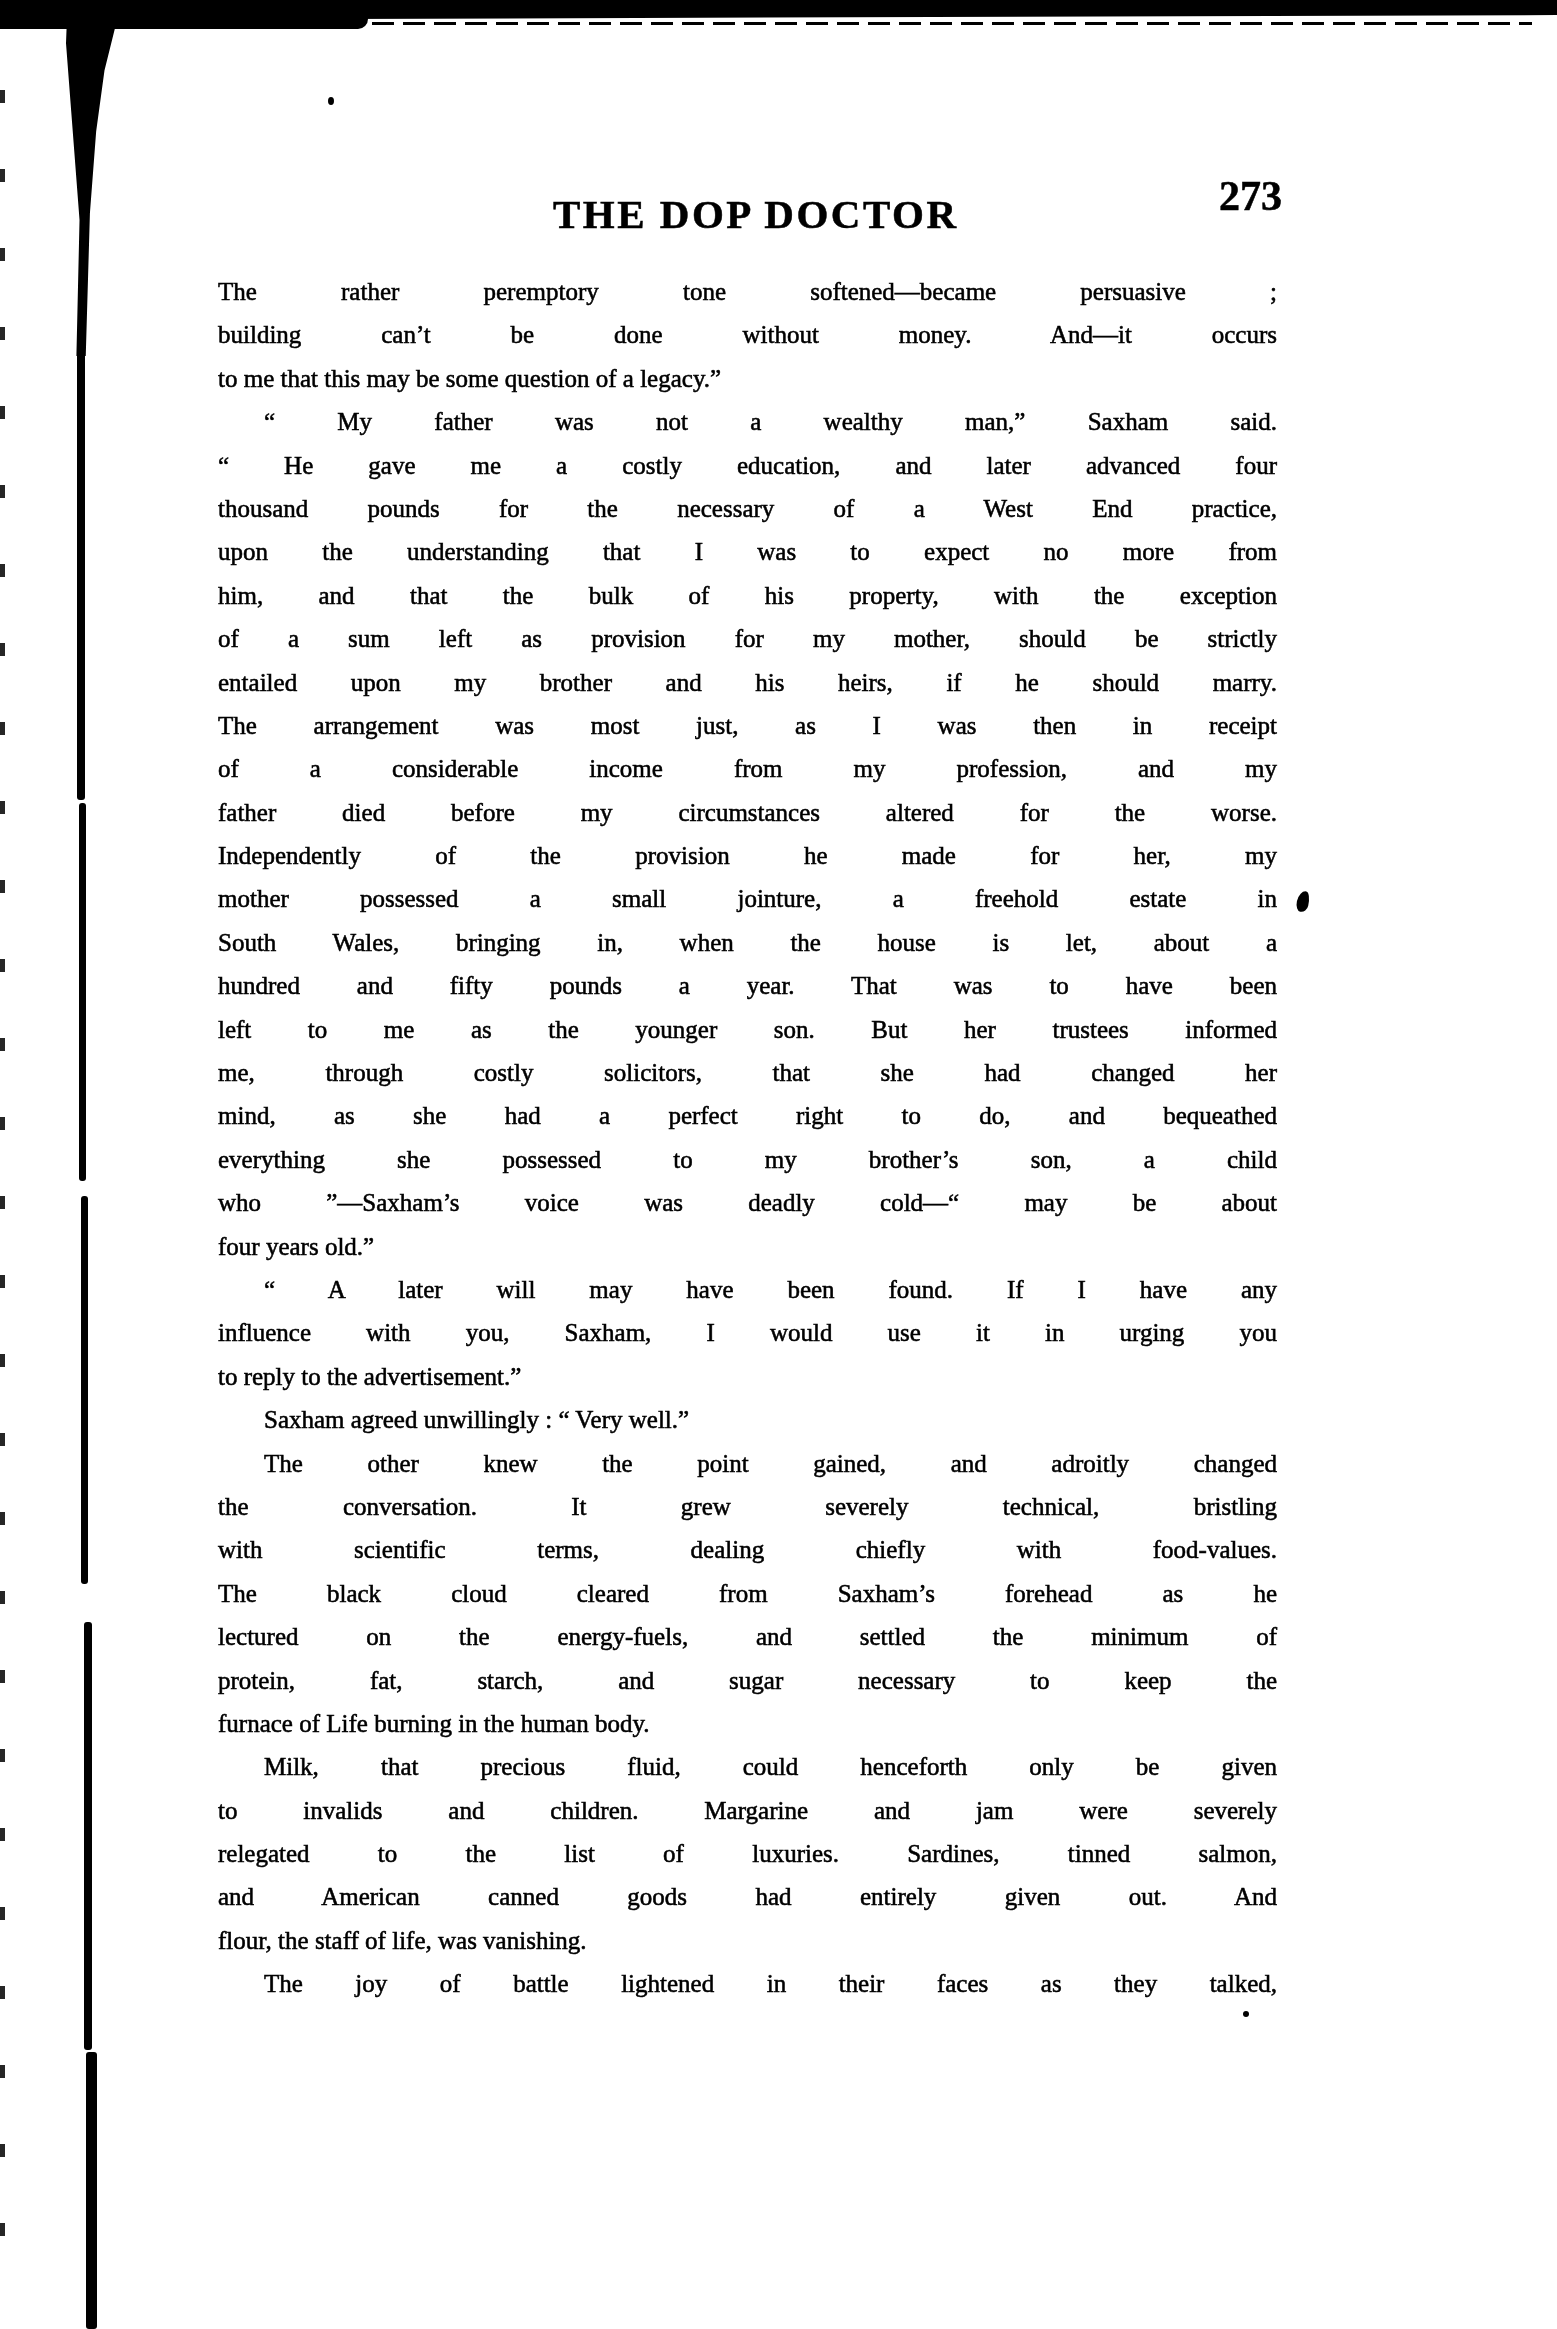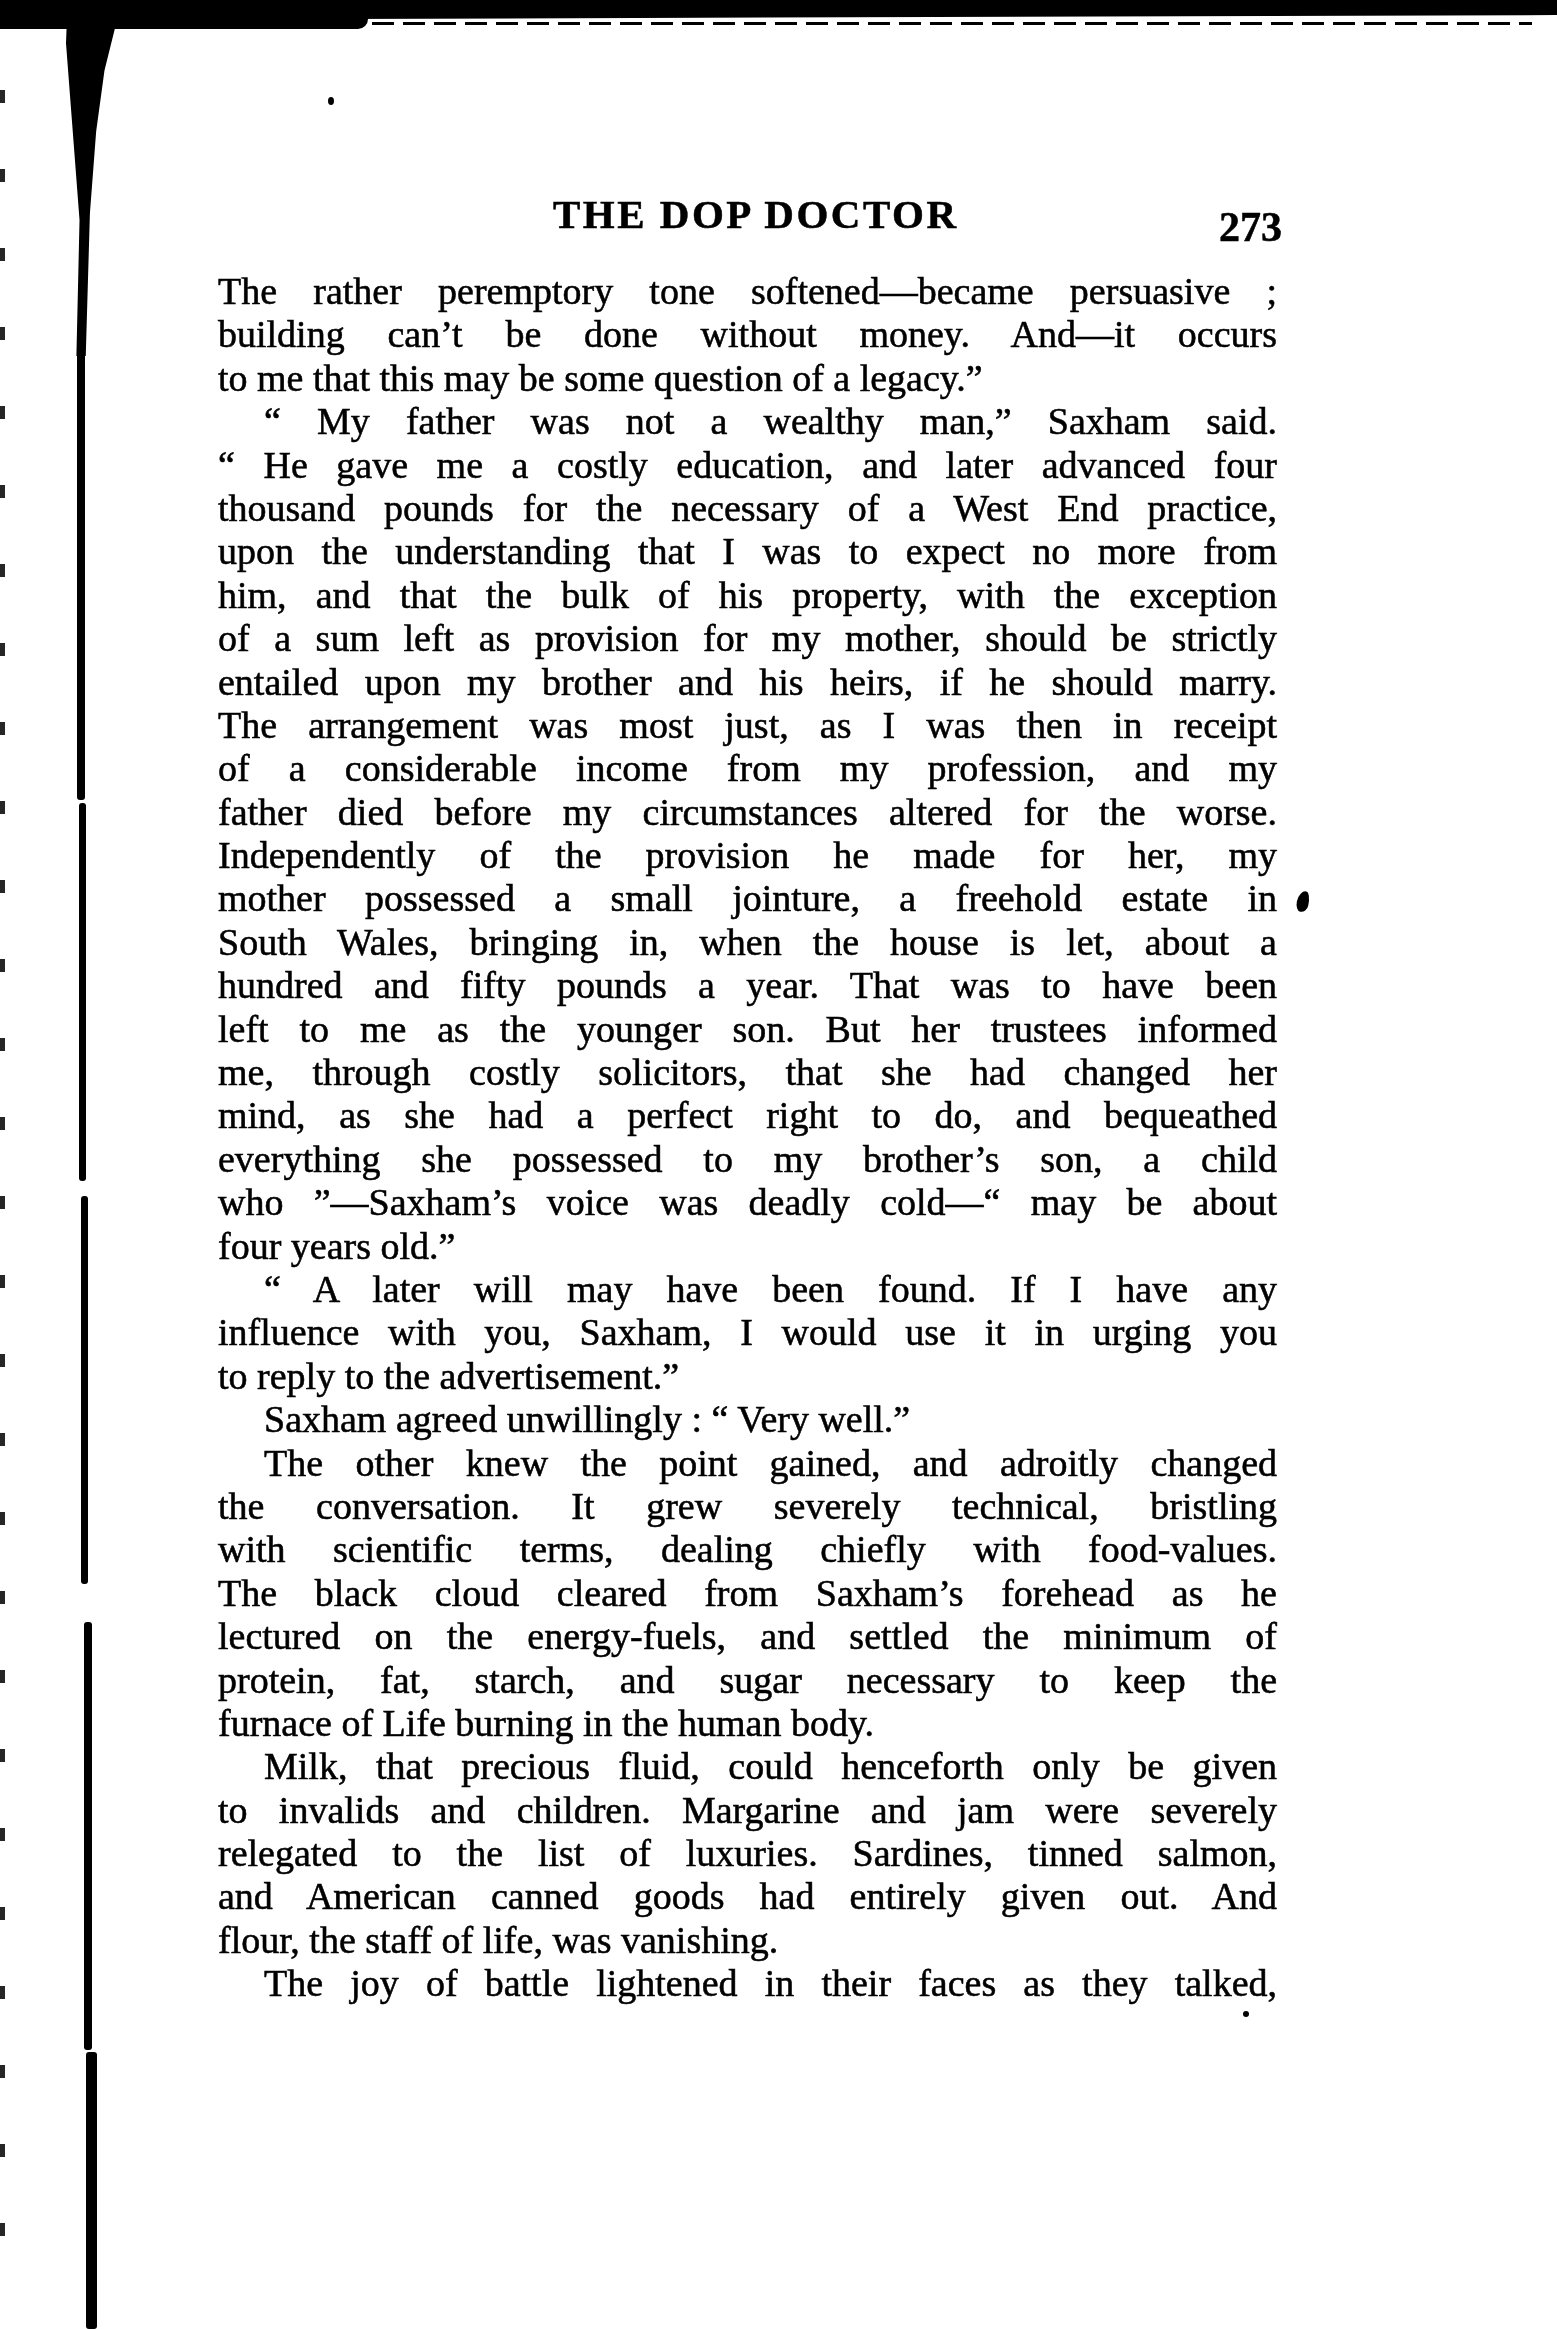--- a/index.html
+++ b/index.html
@@ -45,26 +45,26 @@
   .speck-dot  { position:absolute; left:1243px; top:2011px; width:6px; height:6px; background:#000; border-radius:50%; }
   .speck-dot2 { position:absolute; left:328px;  top:97px;   width:6px; height:8px; background:#000; border-radius:50%; }
 
   
   .header-title {
     position:absolute; left:553px; top:194px; line-height:1;
     font-size:41px; font-weight:bold; letter-spacing:2.5px; white-space:nowrap;
     -webkit-text-stroke:0.5px #000;
   }
   .page-number {
-    position:absolute; left:1219px; top:206px; line-height:1;
+    position:absolute; left:1219px; top:175px; line-height:1;
     font-size:42px; font-weight:bold; -webkit-text-stroke:0.5px #000;
   }
   .text-block { position:absolute; left:218px; top:270px; width:1059px; }
   .line {
-    height:43.4px; line-height:43.4px; font-size:38px;
+    height:43.4px; line-height:43.4px; font-size:25px;
     text-align:justify; text-align-last:justify;
     -webkit-text-stroke:0.55px #000;
   }
   .line.indent { text-indent:46px; }
   .line.last   { text-align-last:left; }
 </style>
 </head>
 <body>
 
 <div class="page">

